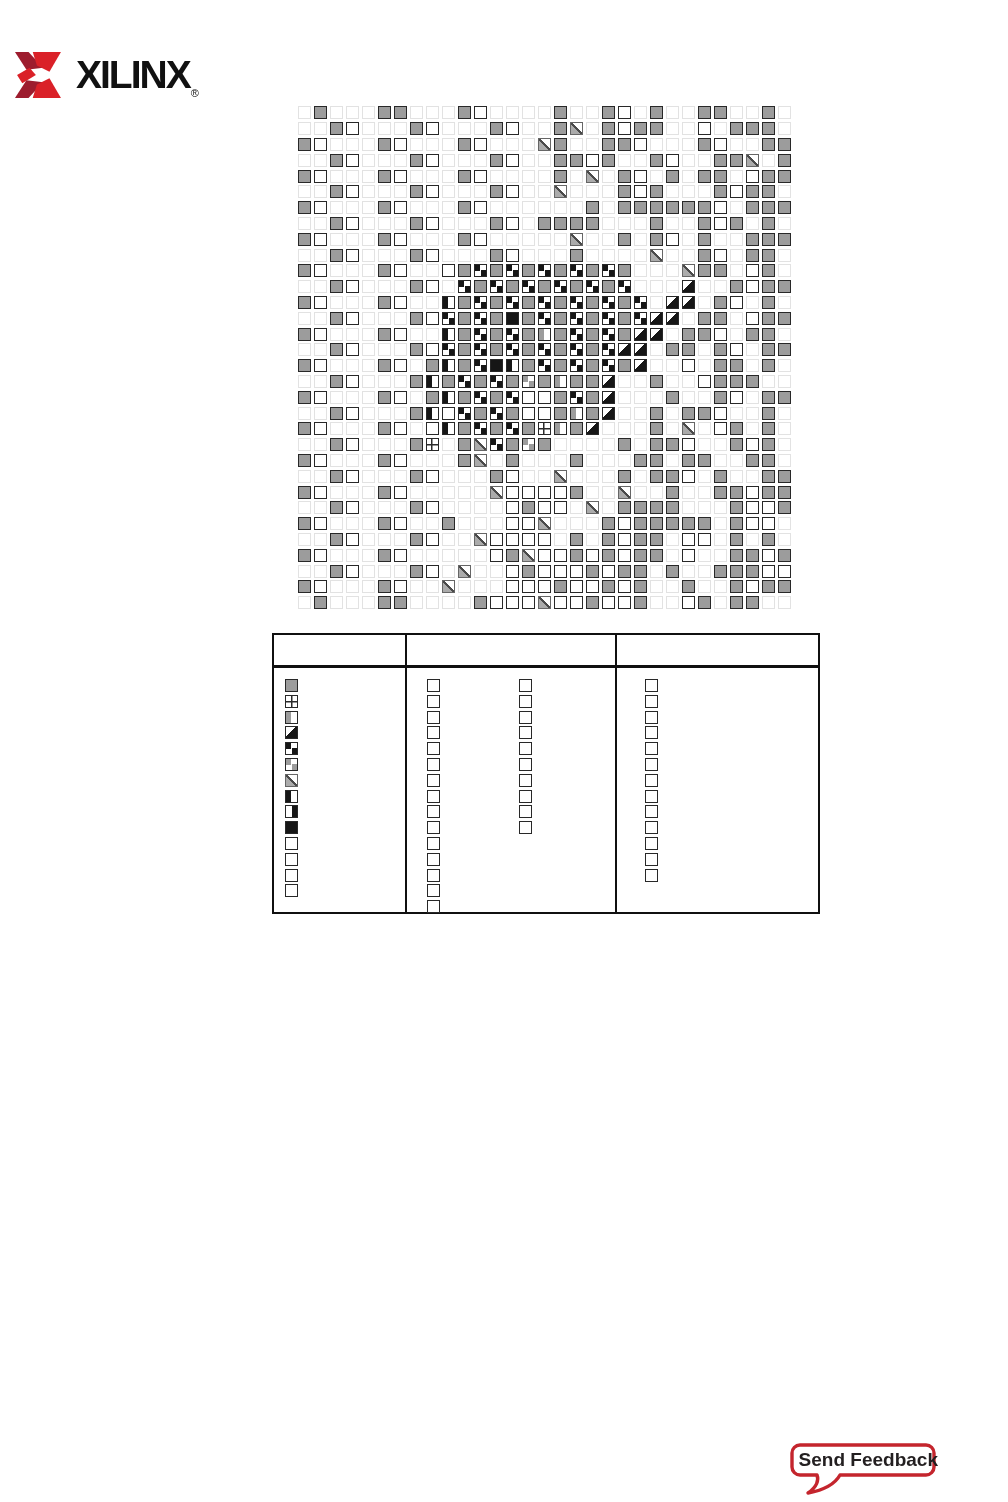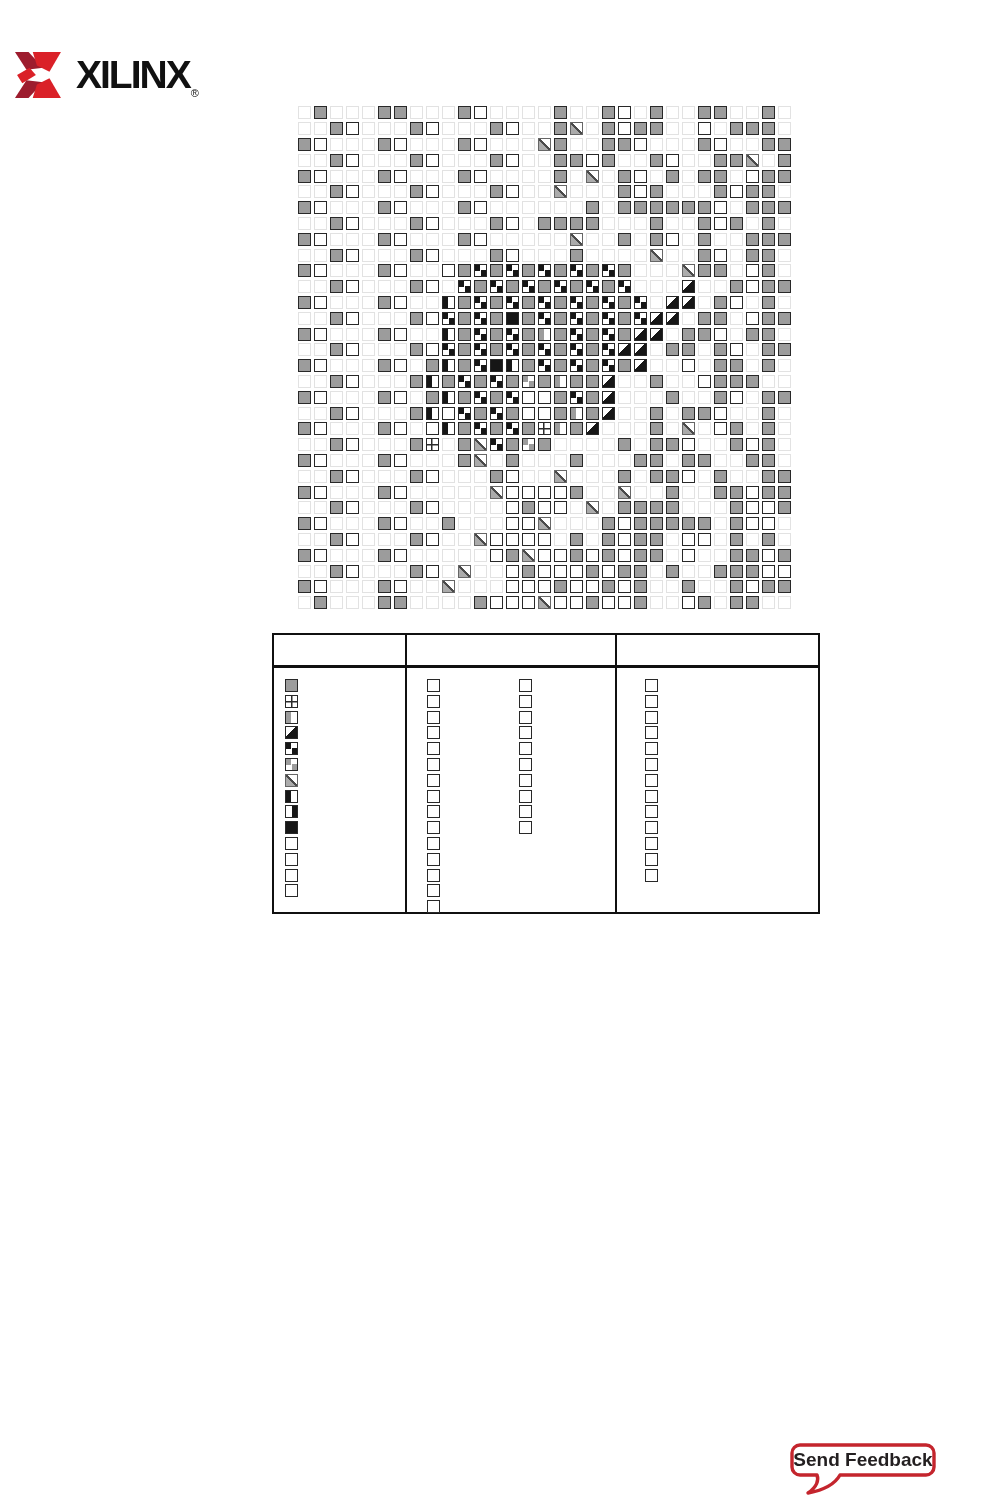--- a/index.html
+++ b/index.html
@@ -41,21 +41,21 @@
   .legend .vline{position:absolute;top:0;bottom:0;width:2.2px;background:#101010;}
   .legend .v1{left:131px;} .legend .v2{left:341px;}
   .legend .hcell{position:absolute;top:4px;height:22px;font-size:13px;color:#111;}
   .h1{left:10px;} .h2{left:150px;} .h3{left:370px;}
   .symstack{position:absolute;top:44px;display:flex;flex-direction:column;gap:2.8px;}
   .s1{left:11px;} .s2a{left:153px;} .s2b{left:245px;} .s3{left:371px;}
   
   .feedback{position:absolute;left:788px;top:1443px;width:152px;height:52px;cursor:pointer;}
   .feedback svg{position:absolute;left:0;top:0;}
   .feedback .fb-label{
-    position:absolute;left:0;top:6px;width:150px;text-align:center;
+    position:absolute;left:0;top:6px;width:150px;text-align:right;
     font-size:19px;font-weight:600;color:#231f20;
   }
 </style>
 </head>
 <body>
 
 <div class="logo">
   <span>
     <svg width="58" height="46" viewBox="0 0 46 44">
       <polygon points="0,0 13,0 27,15 11,17" fill="#9d1c2e"></polygon>

